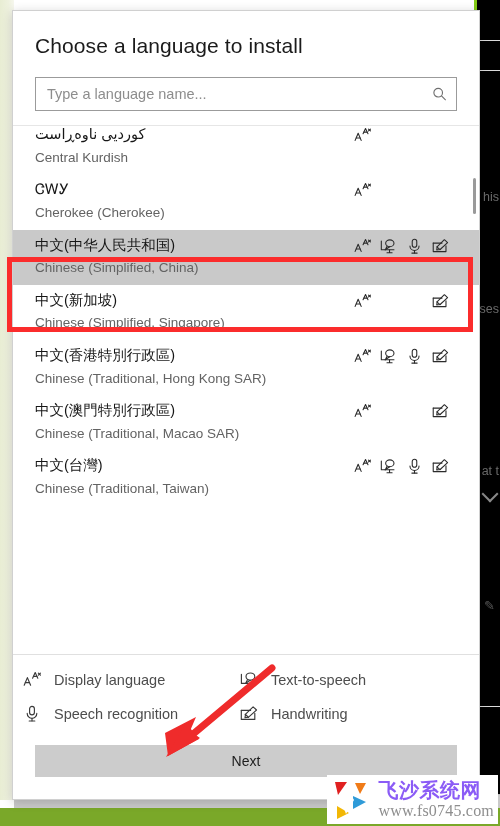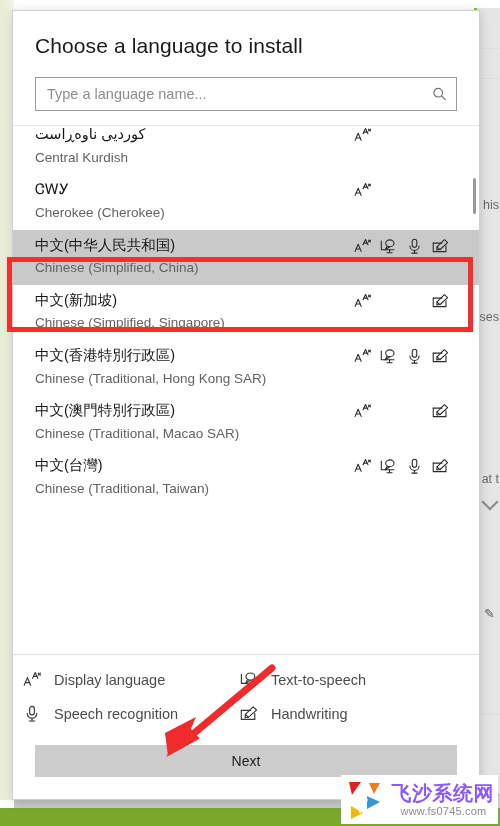--- a/index.html
+++ b/index.html
@@ -42,23 +42,23 @@
   }
   .bg-gray-bar-notch {
     position: absolute;
     left: 272px; bottom: 26px;
     width: 18px; height: 4px;
     background: #a8a8a8;
     border-radius: 2px;
   }
   .bg-panel-right {
     position: absolute;
-    right: 0; top: 8px;
+    right: 0; top: 0;
     width: 26px; height: 800px;
-    background: #e5e5e5;
+    background: #000000;
     border-left: 3px solid #84cc16;
   }
   .bg-text {
     position: absolute;
     right: 1px;
     font-size: 12.5px;
     color: #6b6b6b;
     white-space: nowrap;
     font-family: "Liberation Sans", sans-serif;
   }
@@ -288,25 +288,24 @@
   .wm-texts { display: flex; flex-direction: column; gap: 1px; }
   .wm-title {
     font-size: 20px;
     font-weight: 700;
     color: #8b5cf6;
     letter-spacing: 0.5px;
     line-height: 1.05;
     font-family: "DejaVu Sans", sans-serif;
   }
   .wm-url {
-    font-size: 11px;
+    font-size: 16px;
     color: #8e8e8e;
     letter-spacing: 0.2px;
-    font-family: Liberation Sans, sans-serif;
-    margin-left: 9px;
+    font-family: Liberation Serif, serif;
   }
 </style>
 </head>
 <body>
 
 <div id="root">
 
   <div class="bg-green-left"></div>
   <div class="bg-panel-right">
     <div class="bg-rule" style="top:40px; width:26px;"></div>

